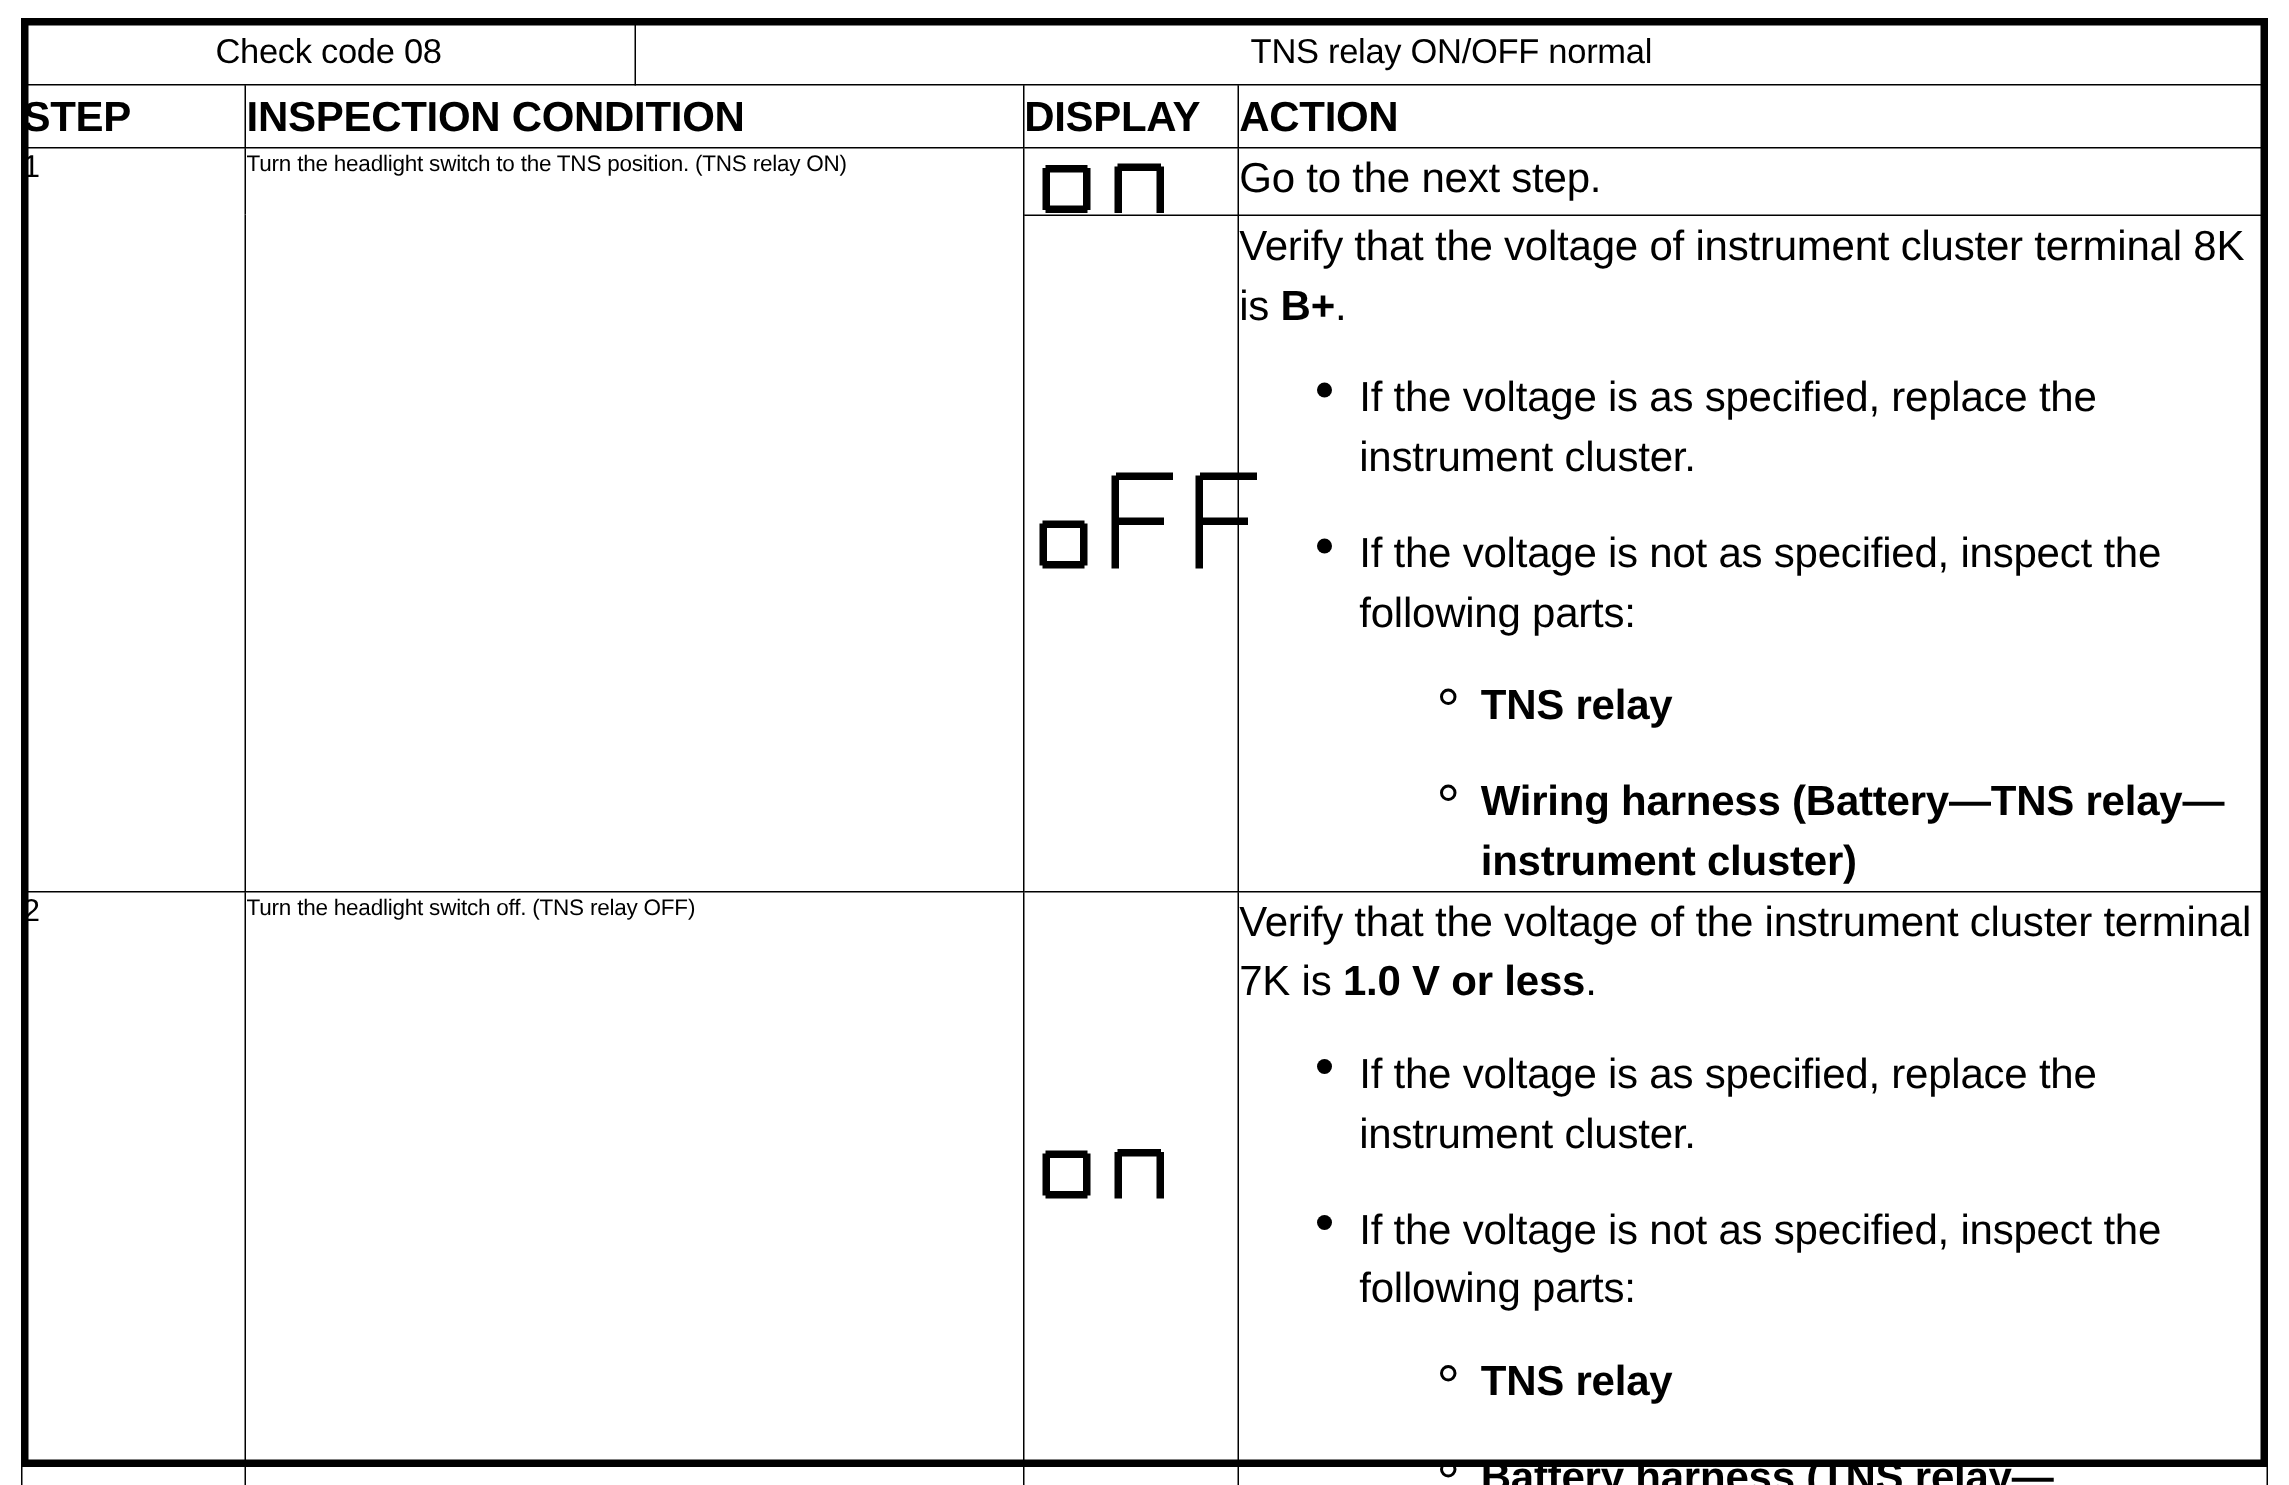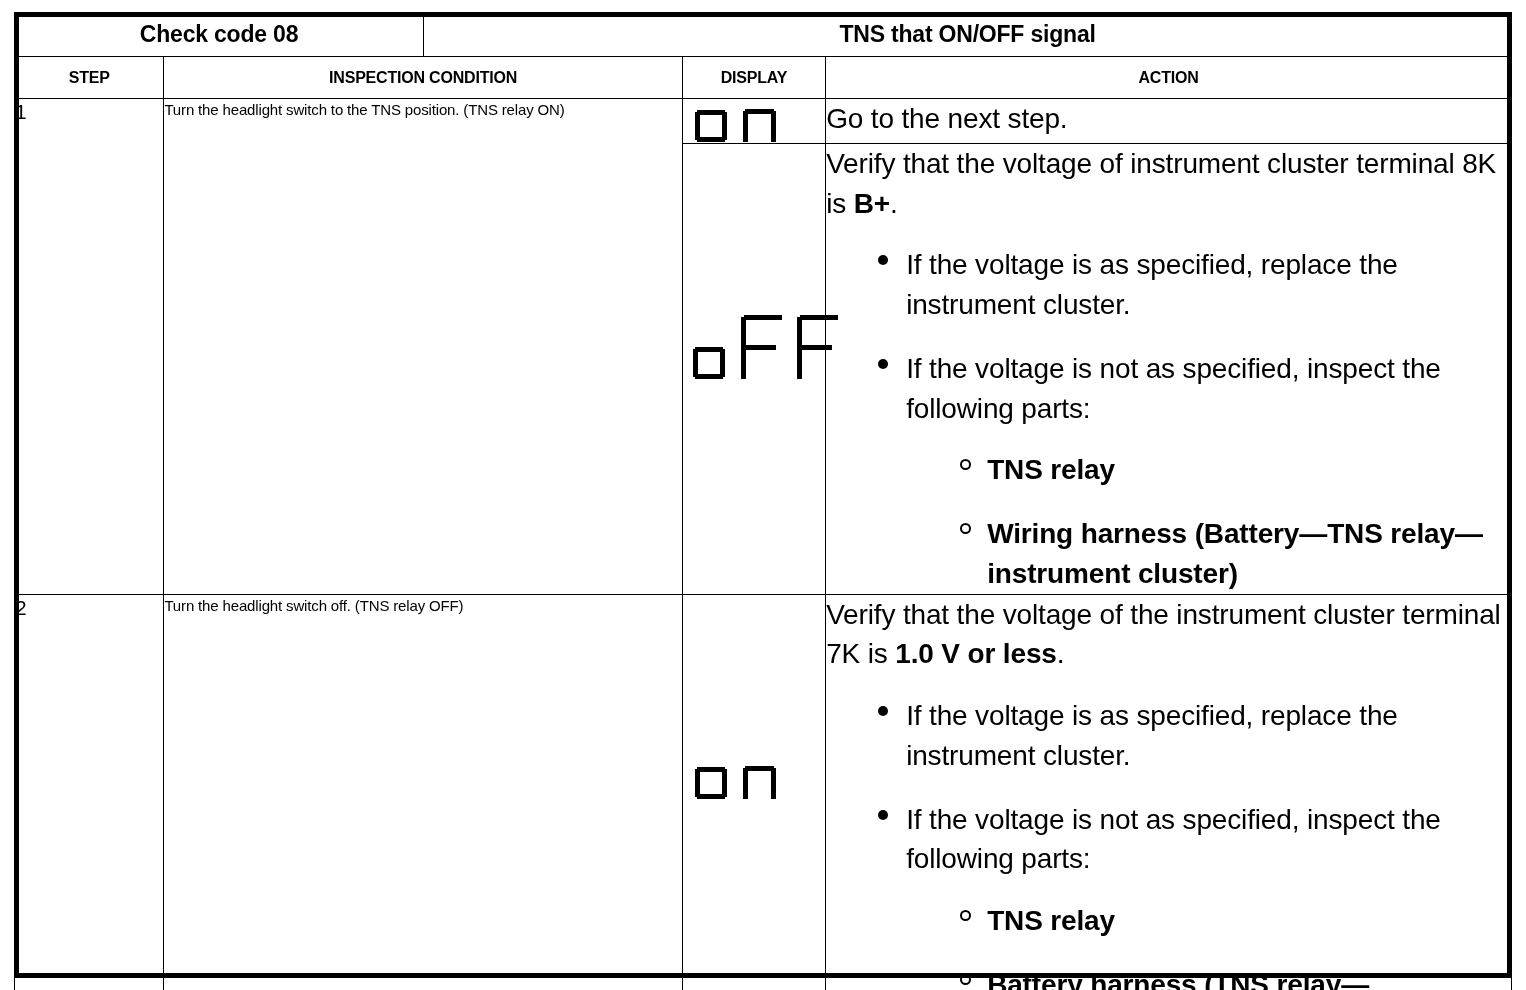--- a/index.html
+++ b/index.html
@@ -45,33 +45,33 @@
     border: 1.6px solid #000;
     vertical-align: top;
     padding: 0;
     box-sizing: border-box;
     background: transparent;
   }
 
   
   .title-cell {
     text-align: center;
-    font-weight: bold;
+    font-weight: normal;
     font-size: 23px;
     height: 43px;
     line-height: 43px;
     letter-spacing: -0.2px;
     margin-top: 14px;
   }
 
   
   .colhead {
-    text-align: center;
+    text-align: left;
     font-weight: bold;
-    font-size: 16px;
+    font-size: 28px;
     height: 41px;
     line-height: 41px;
     letter-spacing: -0.2px;
   }
 
   
   .step-cell {
     font-size: 21px;
     padding: 6px 0 0 6px;
     line-height: 1.28;
@@ -186,21 +186,21 @@
       <col style="width:149px">
       <col style="width:259px">
       <col style="width:258px">
       <col style="width:143px">
       <col style="width:684px">
     </colgroup>
     <tbody>
 
       <tr>
         <td class="title-cell" colspan="2">Check code 08</td>
-        <td class="title-cell" colspan="3">TNS that ON/OFF signal</td>
+        <td class="title-cell" colspan="3">TNS relay ON/OFF normal</td>
       </tr>
 
       <tr>
         <td class="colhead">STEP</td>
         <td class="colhead" colspan="2">INSPECTION CONDITION</td>
         <td class="colhead">DISPLAY</td>
         <td class="colhead">ACTION</td>
       </tr>
 
       <tr>

